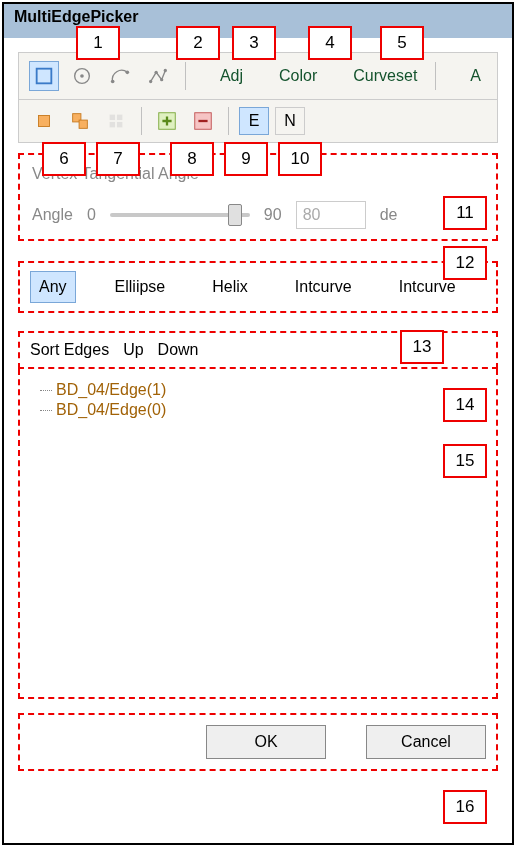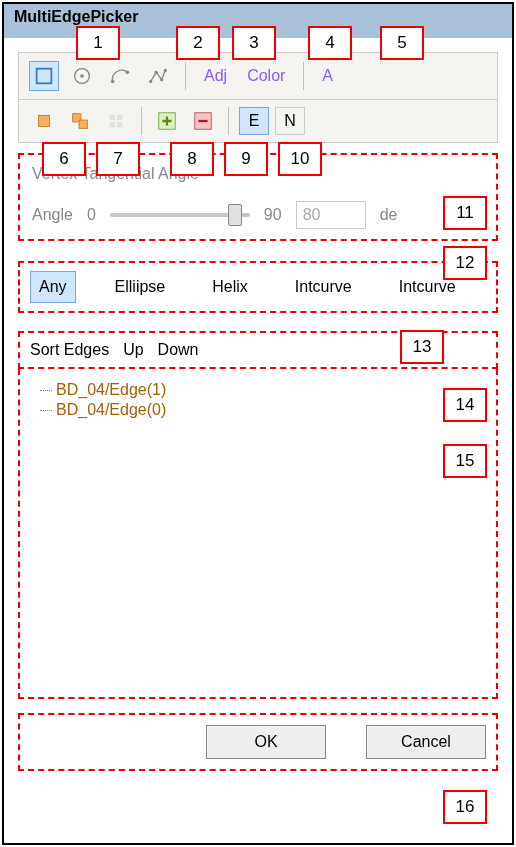--- a/index.html
+++ b/index.html
@@ -4,21 +4,21 @@
 <style>
   * { box-sizing: border-box; font-family: "Segoe UI", Tahoma, sans-serif; font-size: 16px; }
   body { margin: 0; background: #fff; width: 516px; height: 847px; position: relative; }
   .window { border: 2px solid #000; width: 512px; height: 843px; margin: 2px; position: relative; }
   .titlebar { background: #a8c0d8; color: #000; font-weight: bold; padding: 4px 10px; height: 34px; display: flex; }
   .content { padding: 14px; position: relative; }
   .toolbar-row1 { display: flex; align-items: center; gap: 8px; border: 1px solid #ccc; background: #f5f4f0; padding: 8px 10px; }
   .icon-btn { width: 30px; height: 30px; border: 1px solid transparent; display: inline-flex; align-items: center; justify-content: center; color: #444; }
   .icon-btn.sel { background: #cfe6ff; border: 1px solid #7aa7d8; }
   .divider { width: 1px; height: 28px; background: #c0c0c0; margin: 0 4px; }
-  .textbtn { color: #8b5cf6; padding: 4px 6px; }
+  .textbtn { color: #14532d; padding: 4px 6px; margin-left: 16px; }
   .toolbar-row2 { display: flex; align-items: center; gap: 6px; border: 1px solid #ccc; border-top: none; background: #f5f4f0; padding: 6px 10px; }
   .sq-btn { width: 30px; height: 30px; border: 1px solid transparent; display: inline-flex; align-items: center; justify-content: center; }
   .tab-btn { width: 30px; height: 28px; border: 1px solid #ccc; background: #f5f4f0; display: inline-flex; align-items: center; justify-content: center; }
   .tab-btn.sel { background: #cfe6ff; border-color: #7aa7d8; }
   .dashed-group { border: 2px dashed #e00; margin-top: 10px; padding: 10px 12px; position: relative; }
   .group-title { color: #888; margin-bottom: 18px; }
   .angle-row { display: flex; align-items: center; gap: 14px; color: #888; }
   .slider-track { flex: 0 0 140px; height: 4px; background: #c8c8c8; position: relative; border-radius: 2px; }
   .slider-thumb { position: absolute; top: -9px; width: 14px; height: 22px; background: #e0e0e0; border: 1px solid #888; border-radius: 2px; }
   .angle-input { width: 70px; height: 28px; border: 1px solid #ccc; background: #fff; color: #aaa; padding: 2px 6px; }
@@ -70,20 +70,21 @@
             <path d="M4 18 L10 8 L16 16 L20 6" fill="none" stroke="#888" stroke-width="1.5"></path>
             <circle cx="4" cy="18" r="1.8" fill="#888"></circle>
             <circle cx="10" cy="8" r="1.8" fill="#888"></circle>
             <circle cx="16" cy="16" r="1.8" fill="#888"></circle>
             <circle cx="20" cy="6" r="1.8" fill="#888"></circle>
           </svg>
       </span>
       <span class="divider"></span>
       <span class="textbtn">Adj</span>
       <span class="textbtn">Color</span>
+      <span class="textbtn">Curveset</span>
       <span class="divider"></span>
       <span class="textbtn">A</span>
     </div>
 
     <div class="toolbar-row2">
       <span class="sq-btn">
         <svg viewBox="0 0 24 24">
             <rect x="6" y="6" width="12" height="12" fill="#f8b060" stroke="#c77a20"></rect>
           </svg>
       </span>

